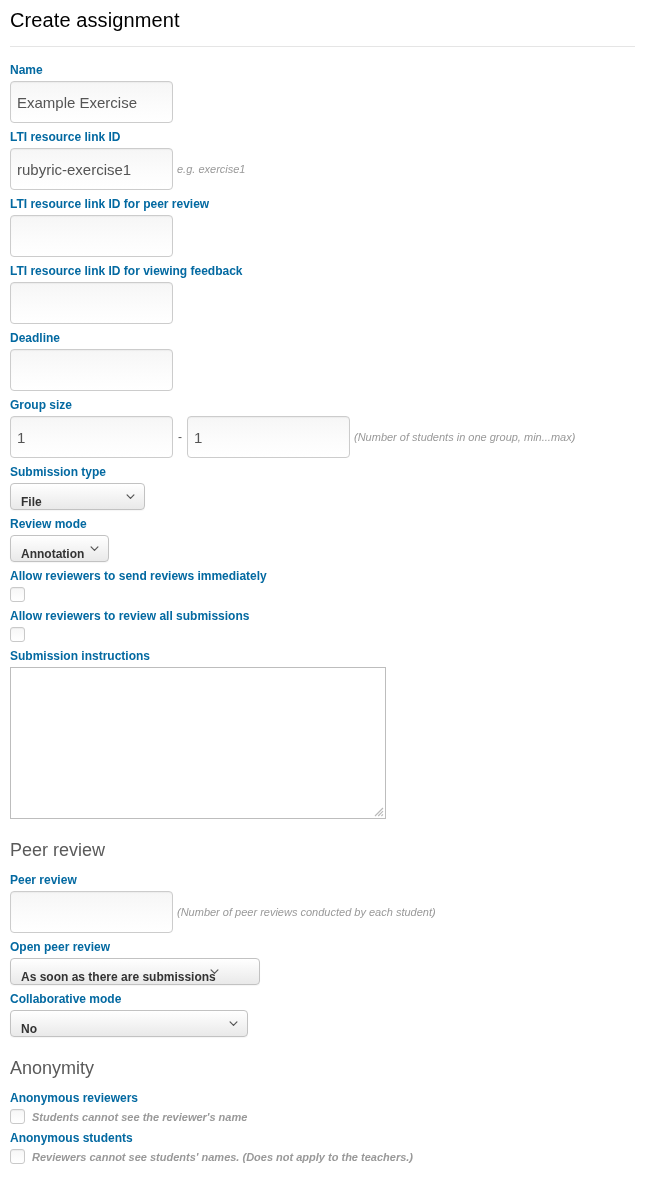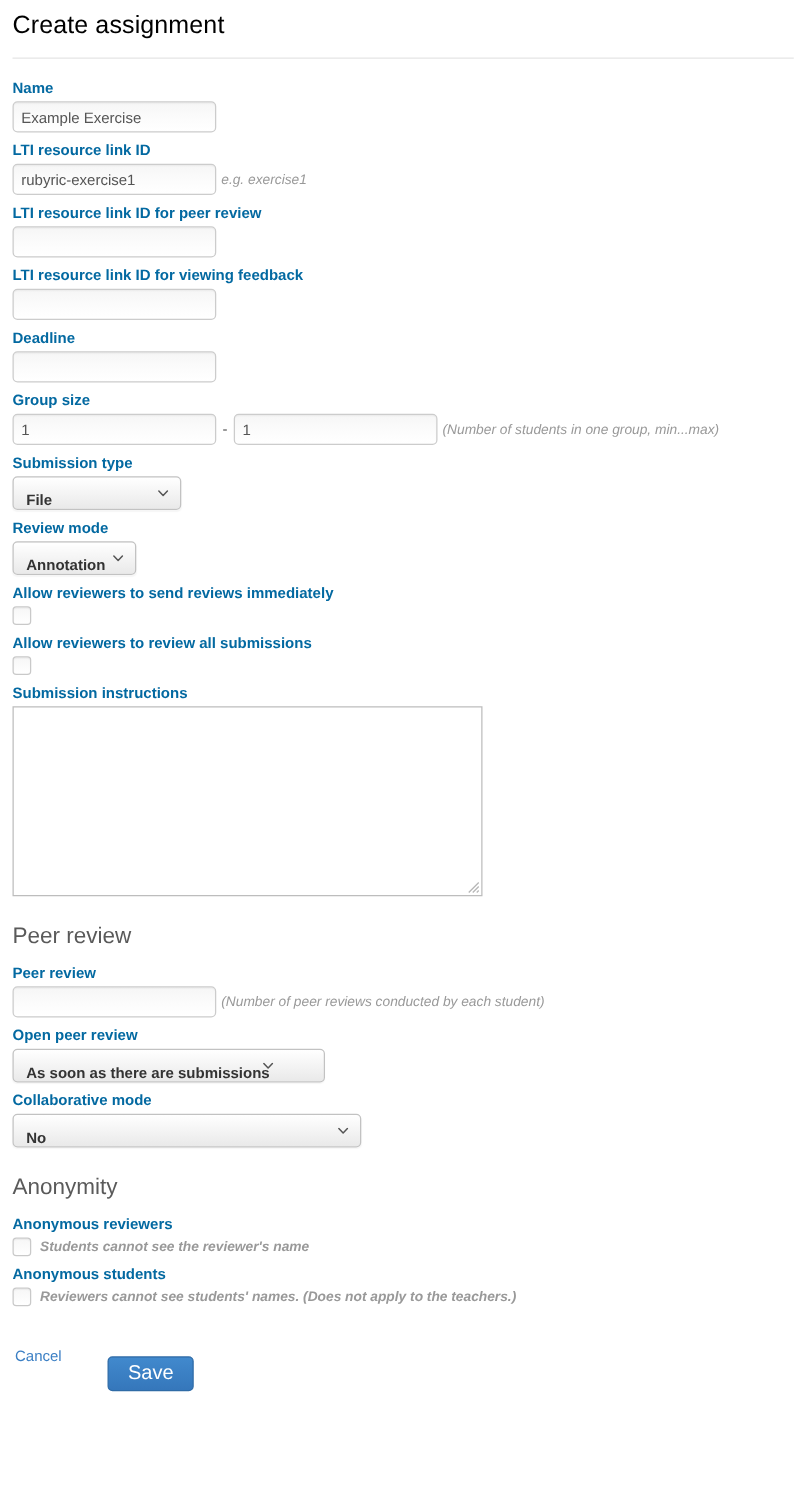--- a/index.html
+++ b/index.html
@@ -58,24 +58,24 @@
     font-style: italic;
     color: #999999;
     margin-left: 4px;
     white-space: nowrap;
   }
 
   
   input.txt {
     display: block;
     width: 163px;
-    height: 25px;
+    height: 42px;
     padding: 3px 6px;
     font-family: "Liberation Sans", sans-serif;
-    font-size: 12px;
+    font-size: 15px;
     color: #555555;
     background: #fbfbfb;
     background-image: linear-gradient(to bottom, #f6f6f6 0%, #fcfcfc 60%, #ffffff 100%);
     border: 1px solid #cccccc;
     border-radius: 4px;
     box-shadow: inset 0 1px 1px rgba(0,0,0,0.045);
     outline: none;
   }
   input.txt::placeholder { color: #b5b5b5; }
   input.txt.group-b { width: 163px; }
@@ -107,21 +107,21 @@
   .sel .chev {
     position: absolute;
     right: 9px;
     top: 50%;
     margin-top: -3px;
     width: 9px; height: 6px;
   }
   .sel.w-file { width: 135px; }
   .sel.w-fit  { width: auto; padding-right: 24px; }
   .sel.w-open { width: 250px; }
-  .sel.w-collab { width: 279px; }
+  .sel.w-collab { width: 238px; }
   .sel.w-open .chev { right: 40px; }
 
   
   .cbox {
     display: inline-block;
     width: 15px;
     height: 15px;
     background: #fdfdfd;
     background-image: linear-gradient(to bottom, #f7f7f7 0%, #ffffff 100%);
     border: 1px solid #c9c9c9;

